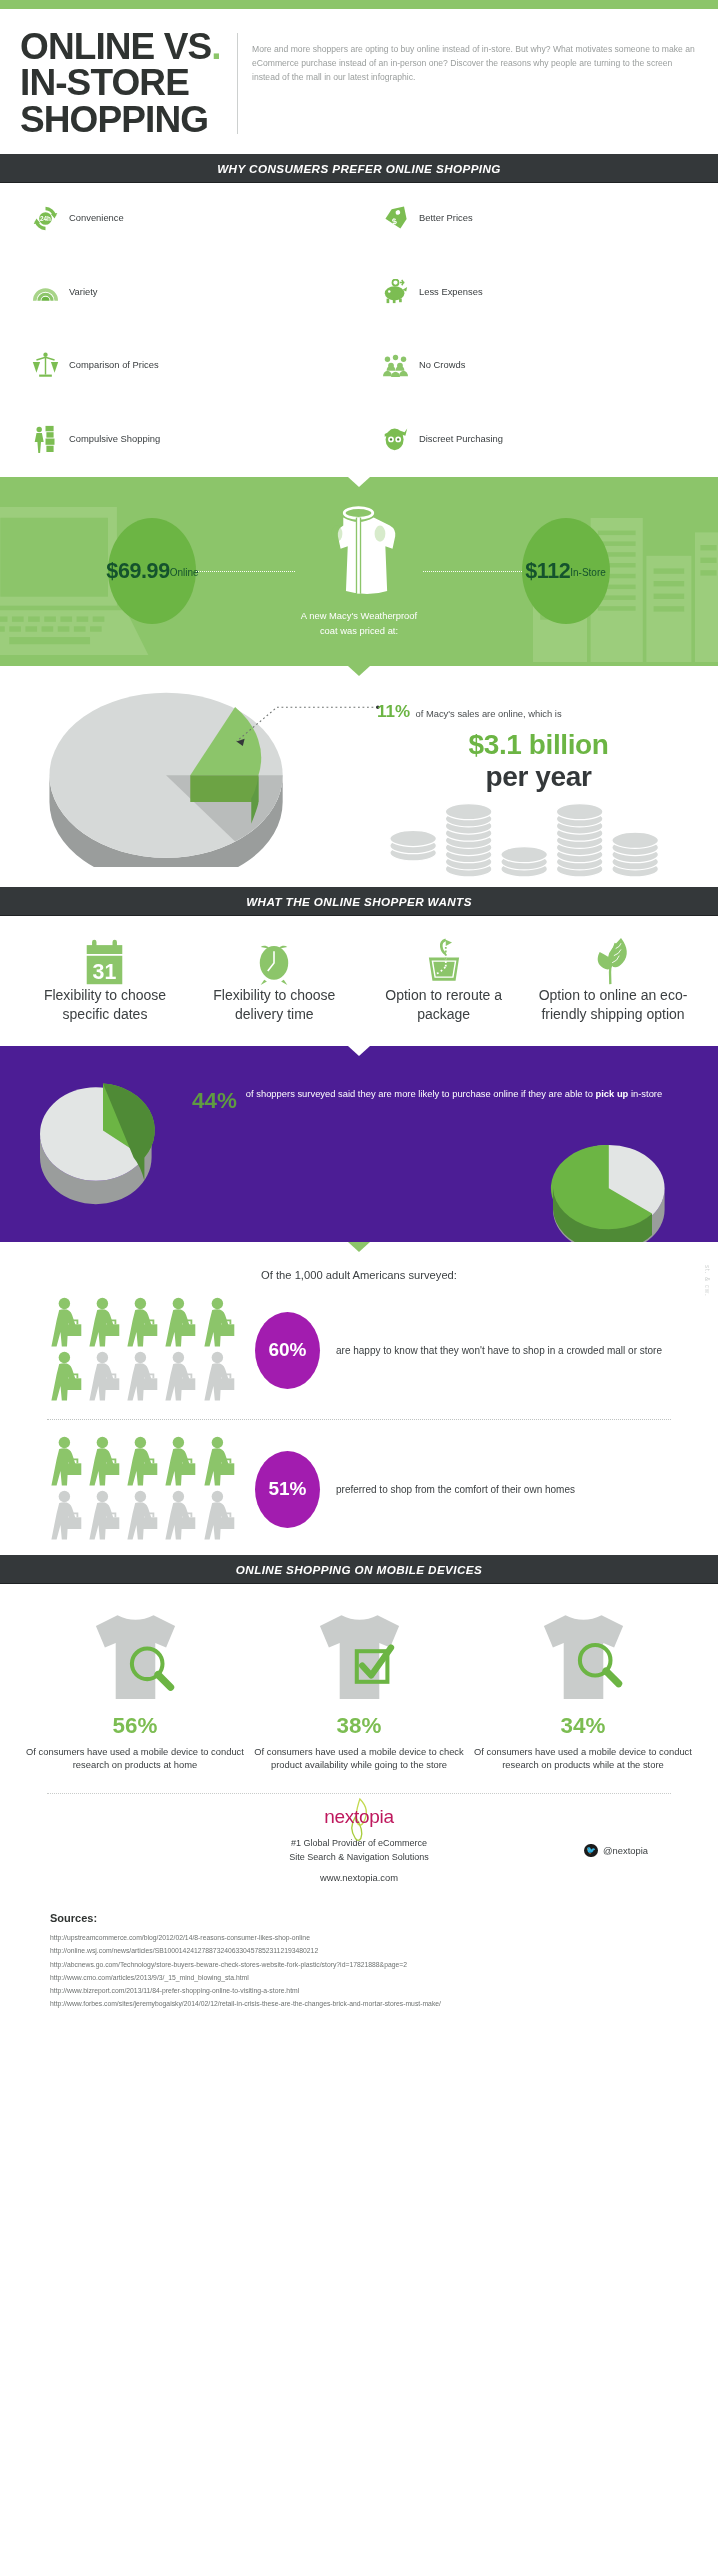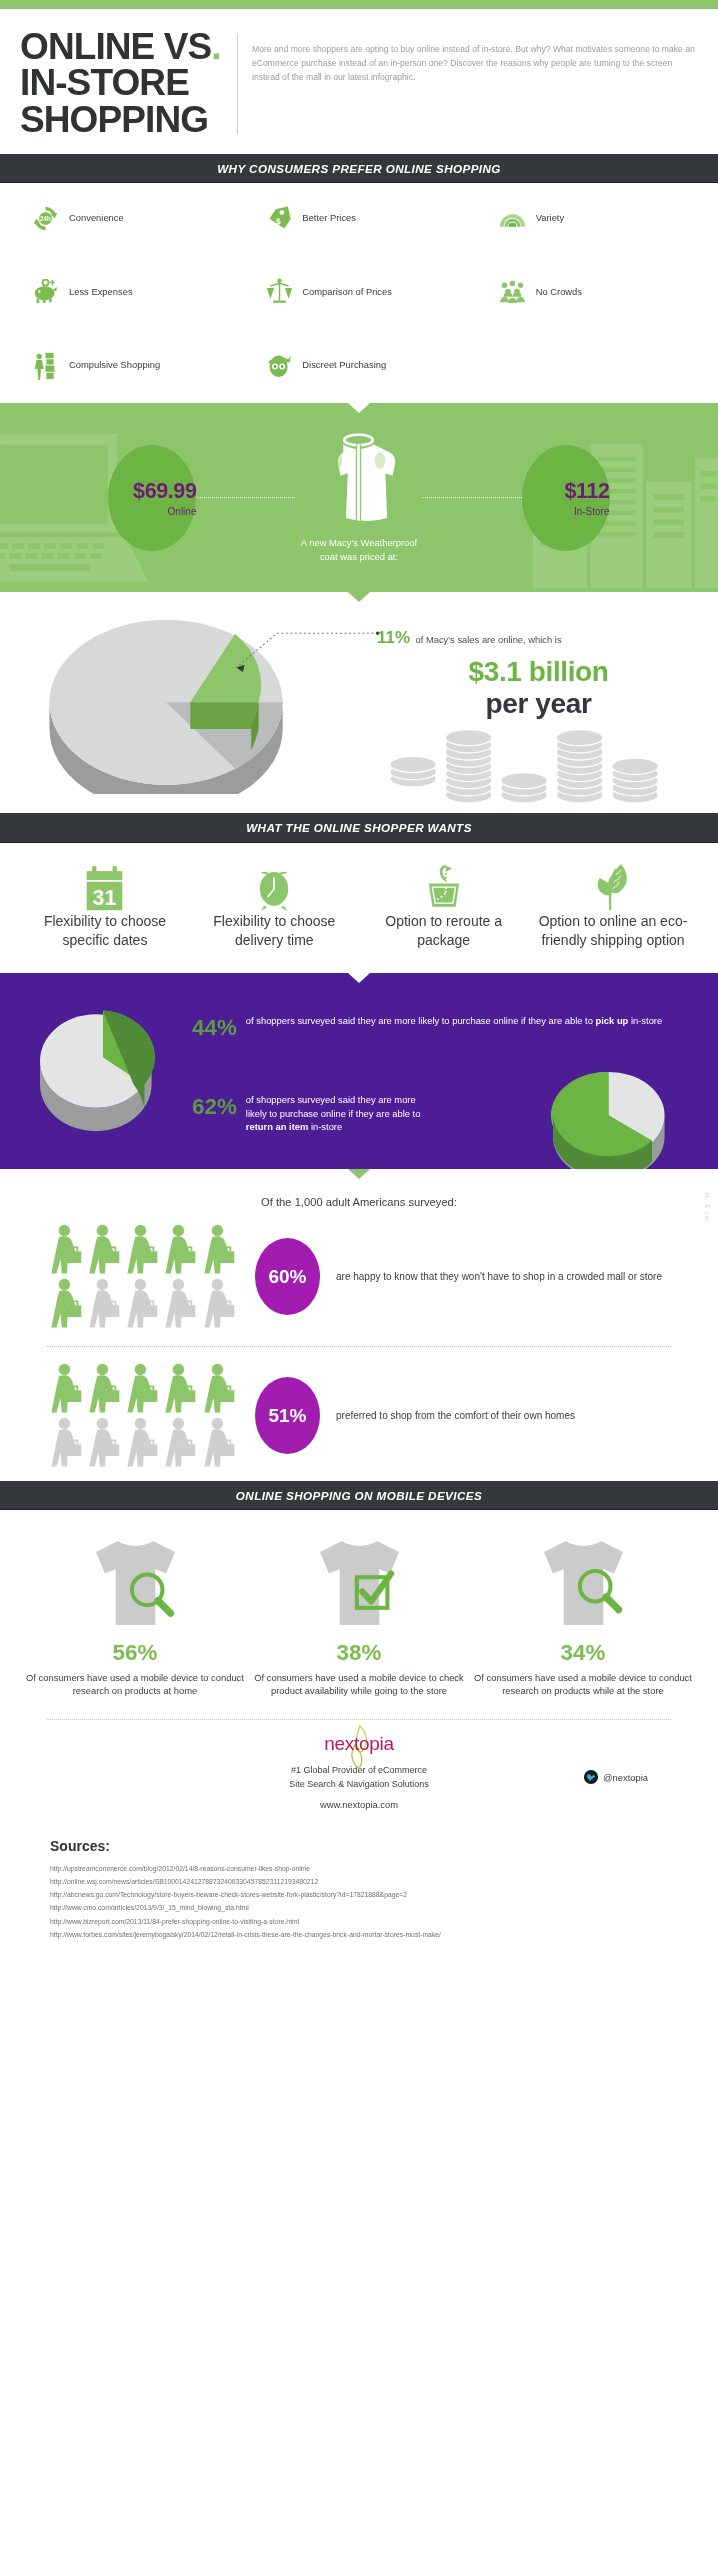--- a/index.html
+++ b/index.html
@@ -61,21 +61,21 @@
     letter-spacing: 0.4px;
     padding: 8px 0 7.2px 0;
     border-bottom: 1.8px solid #1f2224;
   }
 
   
   .reasons {
     background: #ffffff;
     padding: 20px 30.5px 23px 30.5px;
     display: grid;
-    grid-template-columns: repeat(3, 1fr);
+    grid-template-columns: repeat(2, 1fr);
     row-gap: 14.4px;
     column-gap: 3.6px;
     gap: 43px;
   }
   .reason { display: flex; align-items: center; gap: 8px; }
   .reason .ico { width: 30.5px; height: 30.5px; flex: 0 0 30.5px; display:flex; align-items:center; justify-content:center; }
   .reason .lbl { font-size: 9.4px; color: #3c4042; line-height: 1.25; }
 
   
   .greenblock { background: #8cc56a; position: relative; }
@@ -95,23 +95,23 @@
   .bg-city   { position: absolute; right: -3.6px; top: 23px; }
   .price-row {
     position: absolute; inset: 0;
     display: flex; align-items: center; justify-content: center;
     z-index: 3;
   }
   .price-bubble {
     width: 88px; height: 106px;
     background: #6cb544;
     border-radius: 50%;
-    display: flex; flex-direction: column;
-    align-items: flex-end; justify-content: center;
-    color: #701a75;
+    display: flex; flex-direction: row;
+    align-items: center; justify-content: center;
+    color: #14532d;
   }
   .price-bubble .amt { font-size: 21.5px; font-weight: bold; letter-spacing: -0.4px; }
   .price-bubble .sub { font-size: 10px; margin-top: 1.8px; }
   .dotline {
     width: 99px; height: 0;
     border-top: 1.8px dotted #ffffff;
     opacity: 0.95;
   }
   .coat-wrap { text-align: center; padding: 0 5.4px; }
   .coat-cap { color: #ffffff; font-size: 9.4px; line-height: 1.5; margin-top: 7.2px; }
@@ -185,21 +185,21 @@
     display: flex; align-items: center; gap: 5.4px;
     font-size: 9.4px; color: #3c4042;
   }
   .tw-badge {
     width: 13.5px; height: 13.5px; border-radius: 50%;
     background: #1b1b1b; color: #ffffff;
     display:flex; align-items:center; justify-content:center;
     font-size: 8px;
   }
   .sources { padding: 23px 0 18px 50px; }
-  .sources-title { font-size: 14px; font-weight: bold; color: #2f3331; margin-bottom: 7.2px; }
+  .sources-title { font-size: 11px; font-weight: bold; color: #2f3331; margin-bottom: 7.2px; }
   .src { font-size: 6.8px; color: #6e7271; line-height: 1.95; white-space: nowrap; }
 </style>
 </head>
 <body>
 
 <div class="page">
 
   <div class="topbar"></div>
 
   <div class="header">
@@ -578,24 +578,20 @@
       <ellipse cx="72" cy="58" rx="62" ry="48" fill="#e2e5e4"></ellipse>
       <path d="M72 58 L72 10 A62 48 0 1 0 120 86 Z" fill="#6cb544"></path>
       <path d="M10 58 a62 48 0 0 0 110 28 l0 24 a62 48 0 0 1 -110 -28 z" fill="#4f8a36"></path>
     </svg>
 
     <div class="txt44">
       <div class="bigpct">44%</div>
       <div class="pcttext"><span>of shoppers surveyed said they are more likely to purchase online if they are able to </span><b>pick up</b><span> in-store</span></div>
     </div>
 
-    <div class="txt62">
-      <div class="bigpct">62%</div>
-      <div class="pcttext" style="max-width:189px"><span>of shoppers surveyed said they are more likely to purchase online if they are able to </span><b>return an item</b><span> in-store</span></div>
-    </div>
   </div>
 
   <div class="survey">
     <div class="notch green"></div>
     <div class="vert-note">st. &amp; cw.</div>
 
     <div class="survey-head">Of the 1,000 adult Americans surveyed:</div>
 
     <div class="survey-row">
       <div class="people-grid">

